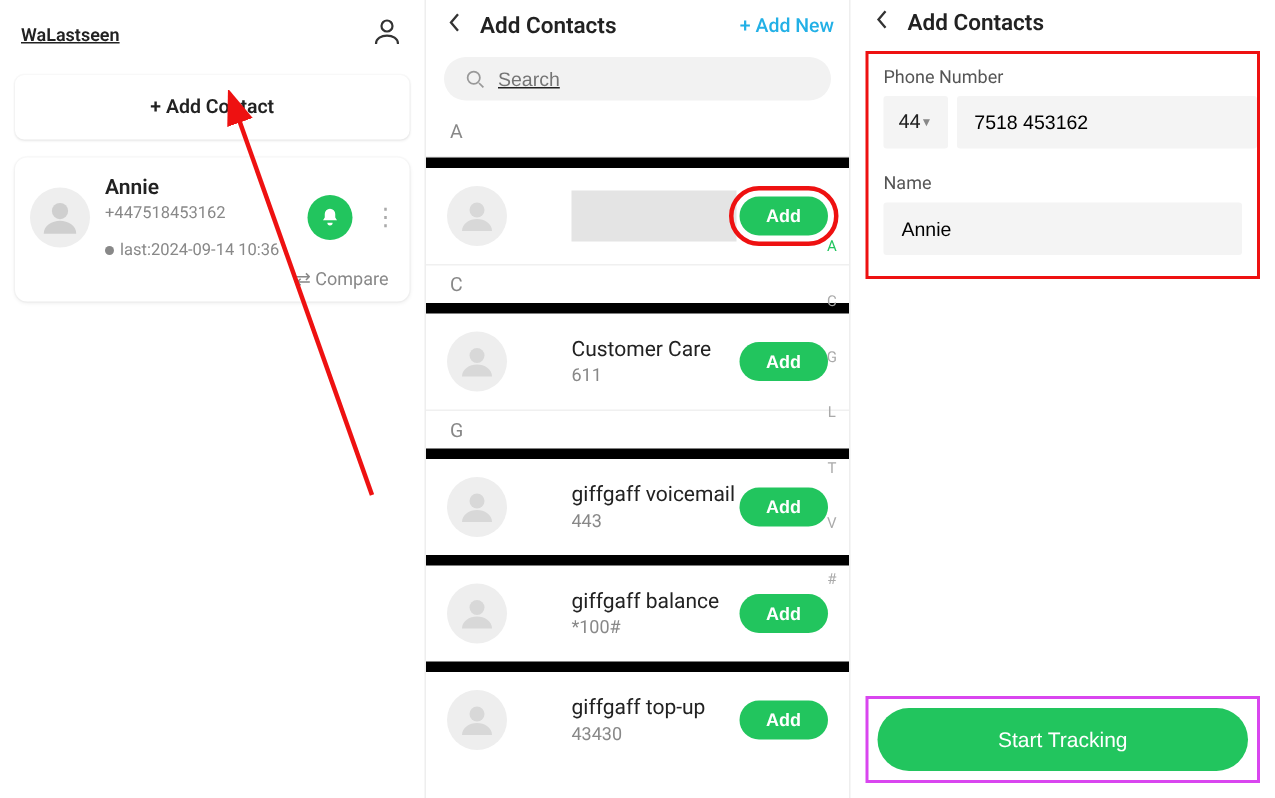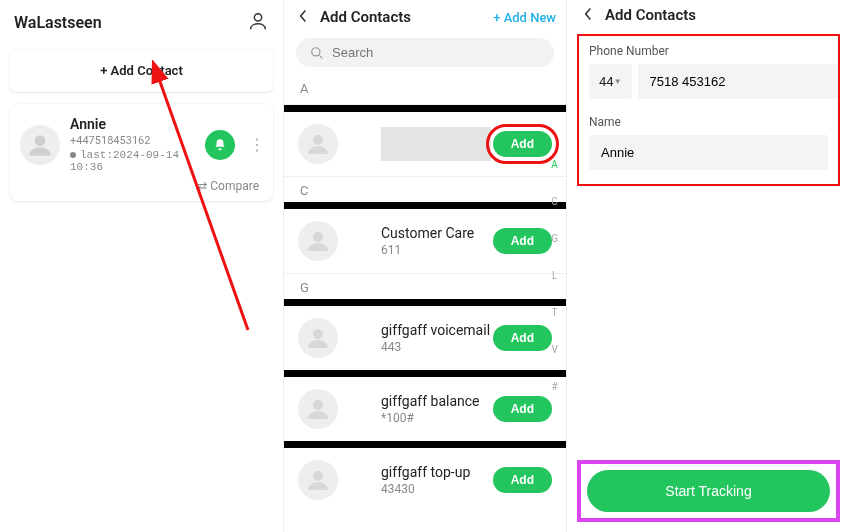--- a/index.html
+++ b/index.html
@@ -13,21 +13,21 @@
     overflow: hidden;
     position: relative;
   }
   .cols { display: flex; width: 100%; height: 100%; }
   .col { height: 100%; }
   .col1 { width: 283px; padding: 6px 8px; }
   .col2 { width: 283px; position: relative; border-left: 1px solid #eee;}
   .col3 { width: 284px; position: relative; border-left: 1px solid #eee;}
   
   .app-header { display: flex; align-items: center; justify-content: space-between; padding: 4px 6px 10px 6px; }
-  .app-title { font-size: 16px; font-weight: 600; }
+  .app-title { font-size: 12px; font-weight: 600; text-decoration: underline; }
   .user-icon svg { width: 22px; height: 22px; stroke: #333; fill: none; stroke-width: 1.6; }
   .add-contact-bar {
     background: #fff;
     border-radius: 6px;
     box-shadow: 0 1px 2px rgba(0,0,0,0.08), 0 0 0 1px rgba(0,0,0,0.02);
     padding: 14px 0;
     text-align: center;
     font-size: 13px;
     font-weight: 600;
     color: #222;
@@ -40,37 +40,37 @@
     box-shadow: 0 1px 3px rgba(0,0,0,0.08), 0 0 0 1px rgba(0,0,0,0.02);
     padding: 12px 10px 8px 10px;
     margin: 0 2px;
   }
   .contact-row { display: flex; align-items: center; gap: 10px; }
   .avatar { width: 40px; height: 40px; border-radius: 50%; background: #eee; display:flex; align-items:center; justify-content:center;}
   .avatar svg { width: 26px; height:26px; fill:#cfcfcf;}
   .contact-info { flex: 1; }
   .contact-name { font-weight: 600; font-size: 14px; }
   .contact-phone { font-size: 11px; color: #888; margin-top:2px;}
-  .contact-last { font-size: 11px; color: #888; margin-top:2px;font-family:Liberation Mono, monospace;}
+  .contact-last { font-size: 11px; color: #888; margin-top:12px;}
   .dot-gray { display:inline-block; width:6px;height:6px;border-radius:50%; background:#888; margin-right:4px; vertical-align:middle;}
   .bell-btn { width:30px;height:30px;border-radius:50%; background:#22c55e; display:flex;align-items:center;justify-content:center; cursor:pointer;}
   .bell-btn svg{ width:14px;height:14px; fill:#fff;}
   .more-dots { width:14px; text-align:center; color:#aaa; font-size:16px; line-height:4px; cursor:pointer; margin-left:4px;}
   .compare-row { text-align:right; padding:6px 4px 0 0; font-size:12px; color:#888;}
   .compare-row .cmp-icon{ font-size:12px; margin-right:3px;}
   
   .arrow-svg { position:absolute; left:118px; top:60px; pointer-events:none; }
   
   .col2-inner { padding: 6px 0 0 0; }
   .col2-header { display:flex; align-items:center; padding: 2px 10px 8px 8px; gap:6px;}
   .back-chevron { width:22px; cursor:pointer; text-align:center;}
   .back-chevron svg{width:12px;height:14px; stroke:#333; stroke-width:2; fill:none;}
   .col2-title { font-size:15px; font-weight:600; flex:1;}
   .add-new { color:#22b0e6; font-size:13px; font-weight:500; cursor:pointer;margin-left:34px;}
-  .search-wrap { margin: 4px 12px 8px 12px; background:#f2f2f2; border-radius:18px; padding:7px 14px; display:flex; align-items:center; gap:8px;}
+  .search-wrap { margin: 4px 12px 8px 12px; background:#f2f2f2; border-radius:18px; padding:7px 14px; display:flex; align-items:center; gap:8px;text-decoration:underline;}
   .search-wrap svg{ width:14px;height:14px; stroke:#999; fill:none; stroke-width:2;}
   .search-input { border:none; background:transparent; outline:none; font-size:13px; color:#555; flex:1;}
   .list-wrap { position:relative; }
   .section-letter { font-size:13px; color:#888; padding: 6px 16px 4px 16px;}
   .contact-item { display:flex; align-items:center; padding:12px 14px; border-top:7px solid #000000;}
   .contact-item:first-of-type{ border-top:none;}
   .ci-avatar { width:40px;height:40px;border-radius:50%; background:#eee; display:flex;align-items:center;justify-content:center;}
   .ci-avatar svg{width:24px;height:24px; fill:#d8d8d8;}
   .ci-text { flex:1; min-width:0;margin-left:43px;}
   .ci-name { font-size:14px; color:#222;}
@@ -84,21 +84,21 @@
   
   .col3-inner { padding:6px 10px;}
   .col3-header { display:flex; align-items:center; gap:6px; padding: 0 0 10px 0;}
   .form-highlight { border:2px solid #e11; padding:8px 10px 14px 10px;}
   .form-label { font-size:12px; color:#555; margin-bottom:6px;}
   .phone-row { display:flex; gap:6px; margin-bottom:16px;}
   .cc-box { background:#f4f4f4; padding:10px 10px; width:66px; display:flex; align-items:center; justify-content:flex-start; font-size:13px; border-radius:2px; cursor:pointer;}
   .cc-box .tri{ font-size:8px; color:#888;}
   .phone-input { flex:1; background:#f4f4f4; border:none; padding:10px 12px; font-size:13px; outline:none; border-radius:2px;}
   .name-input { width:100%; background:#f4f4f4; border:none; padding:10px 12px; font-size:13px; outline:none; border-radius:2px;}
-  .start-wrap { position:absolute; left:10px; right:10px; bottom:10px; border:4px solid #d946ef; padding:6px;}
+  .start-wrap { position:absolute; left:10px; right:10px; bottom:10px; border:2px solid #d946ef; padding:6px;}
   .start-btn { width:100%; background:#22c55e; color:#fff; border:none; border-radius:22px; padding:13px 0; font-size:14px; font-weight:500; cursor:pointer;}
   .sep-a { height:1px; background:#f0f0f0; margin-top:4px;}
 </style>
 </head>
 <body>
 
 <div class="cols">
 
   <div class="col col1">
     <div class="app-header">

